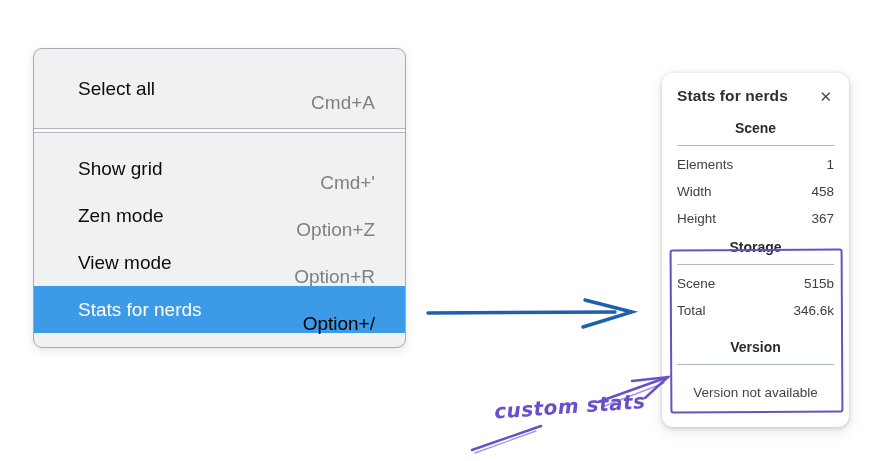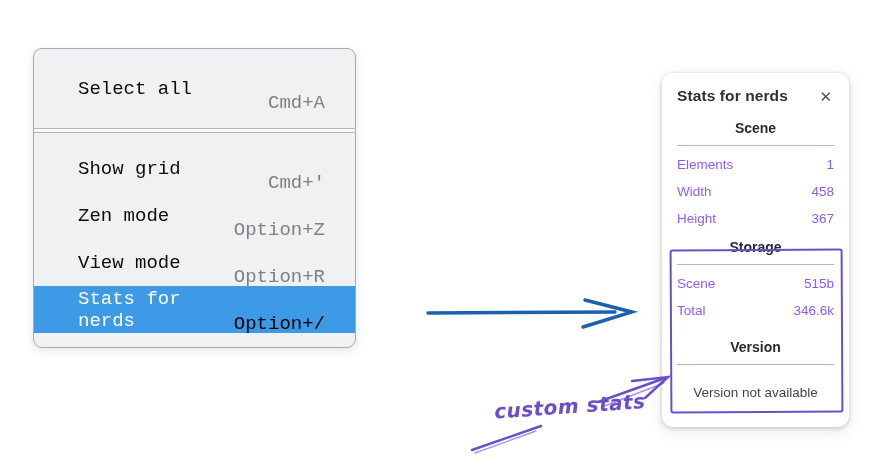--- a/index.html
+++ b/index.html
@@ -1,24 +1,24 @@
 <!DOCTYPE html>
 <html><head>
 <meta charset="utf-8">
 <style>
   * { margin: 0; padding: 0; box-sizing: border-box; }
   html, body { width: 873px; height: 461px; background: #ffffff; overflow: hidden; position: relative;
     font-family: "Liberation Sans", sans-serif; }
 
   
   .context-menu {
-    position: absolute; left: 33px; top: 48px; width: 323px; height: 300px;
+    position: absolute; left: 33px; top: 48px; width: 373px; height: 300px;
     background: #f0f1f3; border: 1px solid #a7aaaf; border-radius: 9px;
     box-shadow: 0 3px 10px rgba(0,0,0,0.10);
-    display: flex; flex-direction: column; font-family: Liberation Mono, monospace;
+    display: flex; flex-direction: column;
   }
   .menu-group-top { height: 79px; display: flex; align-items: center; }
   .menu-separator { height: 5px; border-top: 1px solid #b3b6ba; border-bottom: 1px solid #b3b6ba; background: #fbfbfc; }
   .menu-group-bottom { flex: 1; padding: 12px 0 14px 0; display: flex; flex-direction: column; }
   .menu-item { height: 47px; display: flex; align-items: center; justify-content: space-between;
     padding: 0 30px 0 44px; font-size: 19px; color: #0c0c0d; cursor: default; width: 100%; }
   .menu-group-top .menu-item { height: 100%; }
   .menu-item .shortcut { color: #7e8085; margin-top: 28px; }
   .menu-item.highlighted { background: #3d9ae7; color: #ffffff; }
   .menu-item.highlighted .shortcut { color: #000000; }
@@ -28,21 +28,21 @@
     position: absolute; left: 662px; top: 73px; width: 187px; height: 354px;
     background: #ffffff; border-radius: 11px;
     box-shadow: 0 1px 4px rgba(0,0,0,0.18), 0 4px 14px rgba(120,110,100,0.18);
     padding: 14px 15px 10px 15px; color: #3c3c3c;
   }
   .stats-header { display: flex; align-items: center; justify-content: space-between; }
   .stats-title { font-size: 15.5px; font-weight: bold; color: #2f2f2f; letter-spacing: 0.1px; }
   .stats-close { font-size: 15px; color: #4f4f4f; cursor: pointer; line-height: 1; padding: 1px 2px; }
   .stats-section-heading { text-align: center; font-weight: bold; font-size: 14px; color: #2b2b2b; margin-top: 15px; }
   .stats-divider { height: 1px; background: #abb8c7; margin-top: 9px; border: none; }
-  .stats-row { display: flex; justify-content: space-between; font-size: 13.5px; color: #8b5cf6;
+  .stats-row { display: flex; justify-content: space-between; font-size: 13.5px; color: #404040;
     height: 27px; align-items: center; }
   .stats-rows { margin-top: 5px; }
   .stats-note { font-size: 13.5px; color: #454545; text-align: center; margin-top: 20px; }
   .sec-storage .stats-section-heading { margin-top: 7px; }
 
   
   .highlight-box {
     position: absolute; left: 670px; top: 249px; width: 173px; height: 164px;
     border: 2.2px solid #6950c6; border-radius: 3px; transform: rotate(-0.3deg);
     pointer-events: none;

